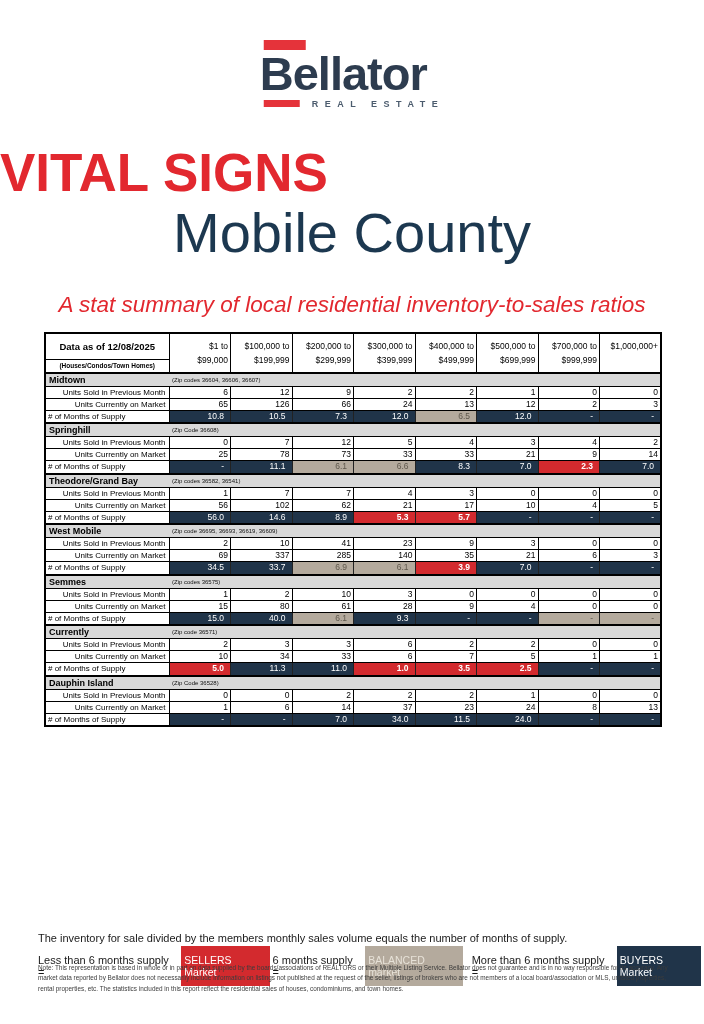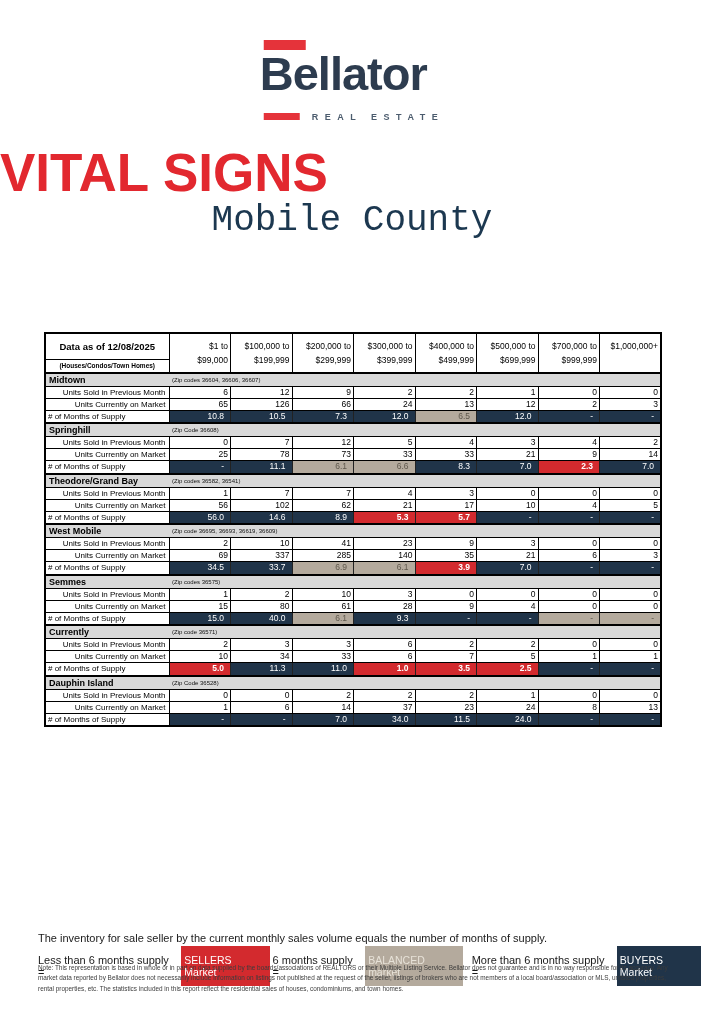--- a/index.html
+++ b/index.html
@@ -4,29 +4,29 @@
 <style>
   * { margin:0; padding:0; box-sizing:border-box; }
   html,body { background:#ffffff; }
   body { font-family:"Liberation Sans", sans-serif; }
   .page { position:relative; width:704px; height:1024px; background:#ffffff; overflow:hidden; margin:0 auto; }
 
   
   .logo { position:absolute; top:40px; left:50%; transform:translateX(-50%); }
   .logo-bar-top { width:42px; height:10px; background:#e5333a; margin-left:4px; }
   .logo-text { font-size:47px; font-weight:bold; color:#2d3c4f; letter-spacing:-1px; line-height:1.02; }
-  .logo-sub { display:flex; align-items:center; margin-top:14px; }
+  .logo-sub { display:flex; align-items:center; margin-top:1px; }
   .logo-bar-bot { width:36px; height:7px; background:#e5333a; margin-left:4px; margin-right:12px; }
   .logo-tagline { font-size:9px; font-weight:bold; letter-spacing:6.5px; color:#4c5c6e; }
 
   
   .title { position:absolute; top:142px; width:100%; text-align:left;
            font-size:53px; font-weight:bold; letter-spacing:0px; color:#e2282f; }
   .county { position:absolute; top:200px; width:100%; text-align:center;
-            font-family:Liberation Mono, monospace; font-size:36px; color:#1c3850; }
+            font-family:Liberation Sans, sans-serif; font-size:56px; color:#1c3850; }
   .tagline { position:absolute; top:292px; width:100%; text-align:center;
              font-style:italic; font-size:22.5px; color:#e2282f; }
 
   
   .vs-table { position:absolute; top:332px; left:44px; width:618px;
               border-collapse:collapse; table-layout:fixed; background:#fff;
               border:2px solid #000; color:#000; }
   .vs-table col.label-col { width:124px; }
   .vs-table th, .vs-table td { border:1px solid #000; padding:0 2px; overflow:hidden; white-space:nowrap; vertical-align:middle; }
   .hdr-title { font-weight:bold; font-size:9.5px; text-align:center; height:26px; line-height:15px; }
@@ -71,20 +71,21 @@
     <div class="logo-bar-top"></div>
     <div class="logo-text">Bellator</div>
     <div class="logo-sub">
       <div class="logo-bar-bot"></div>
       <div class="logo-tagline">REAL ESTATE</div>
     </div>
   </div>
 
   <div class="title">VITAL SIGNS</div>
   <div class="county">Mobile County</div>
+  <div class="tagline">A stat summary of local residential inventory-to-sales ratios</div>
 
   <table class="vs-table">
     <colgroup>
       <col class="label-col">
       <col>
         <col>
         <col>
         <col>
         <col>
         <col>
@@ -415,21 +416,21 @@
           <td class="sup-buyers">7.0</td>
           <td class="sup-buyers">34.0</td>
           <td class="sup-buyers">11.5</td>
           <td class="sup-buyers">24.0</td>
           <td class="sup-buyers dash">-</td>
           <td class="sup-buyers dash">-</td>
         </tr>
       </tbody>
   </table>
 
-  <div class="legend-intro">The inventory for sale seller by the current monthly sales volume equals the number of months of supply.</div>
+  <div class="legend-intro">The inventory for sale divided by the members monthly sales volume equals the number of months of supply.</div>
 
   <div class="legend-line">
     <span class="txt">Less than 6 months supply =</span>
     <span class="chip chip-sellers">SELLERS Market</span>
     <span class="txt">6 months supply =</span>
     <span class="chip chip-balanced">BALANCED market</span>
     <span class="txt gap">More than 6 months supply =</span>
     <span class="chip chip-buyers">BUYERS Market</span>
   </div>
 

